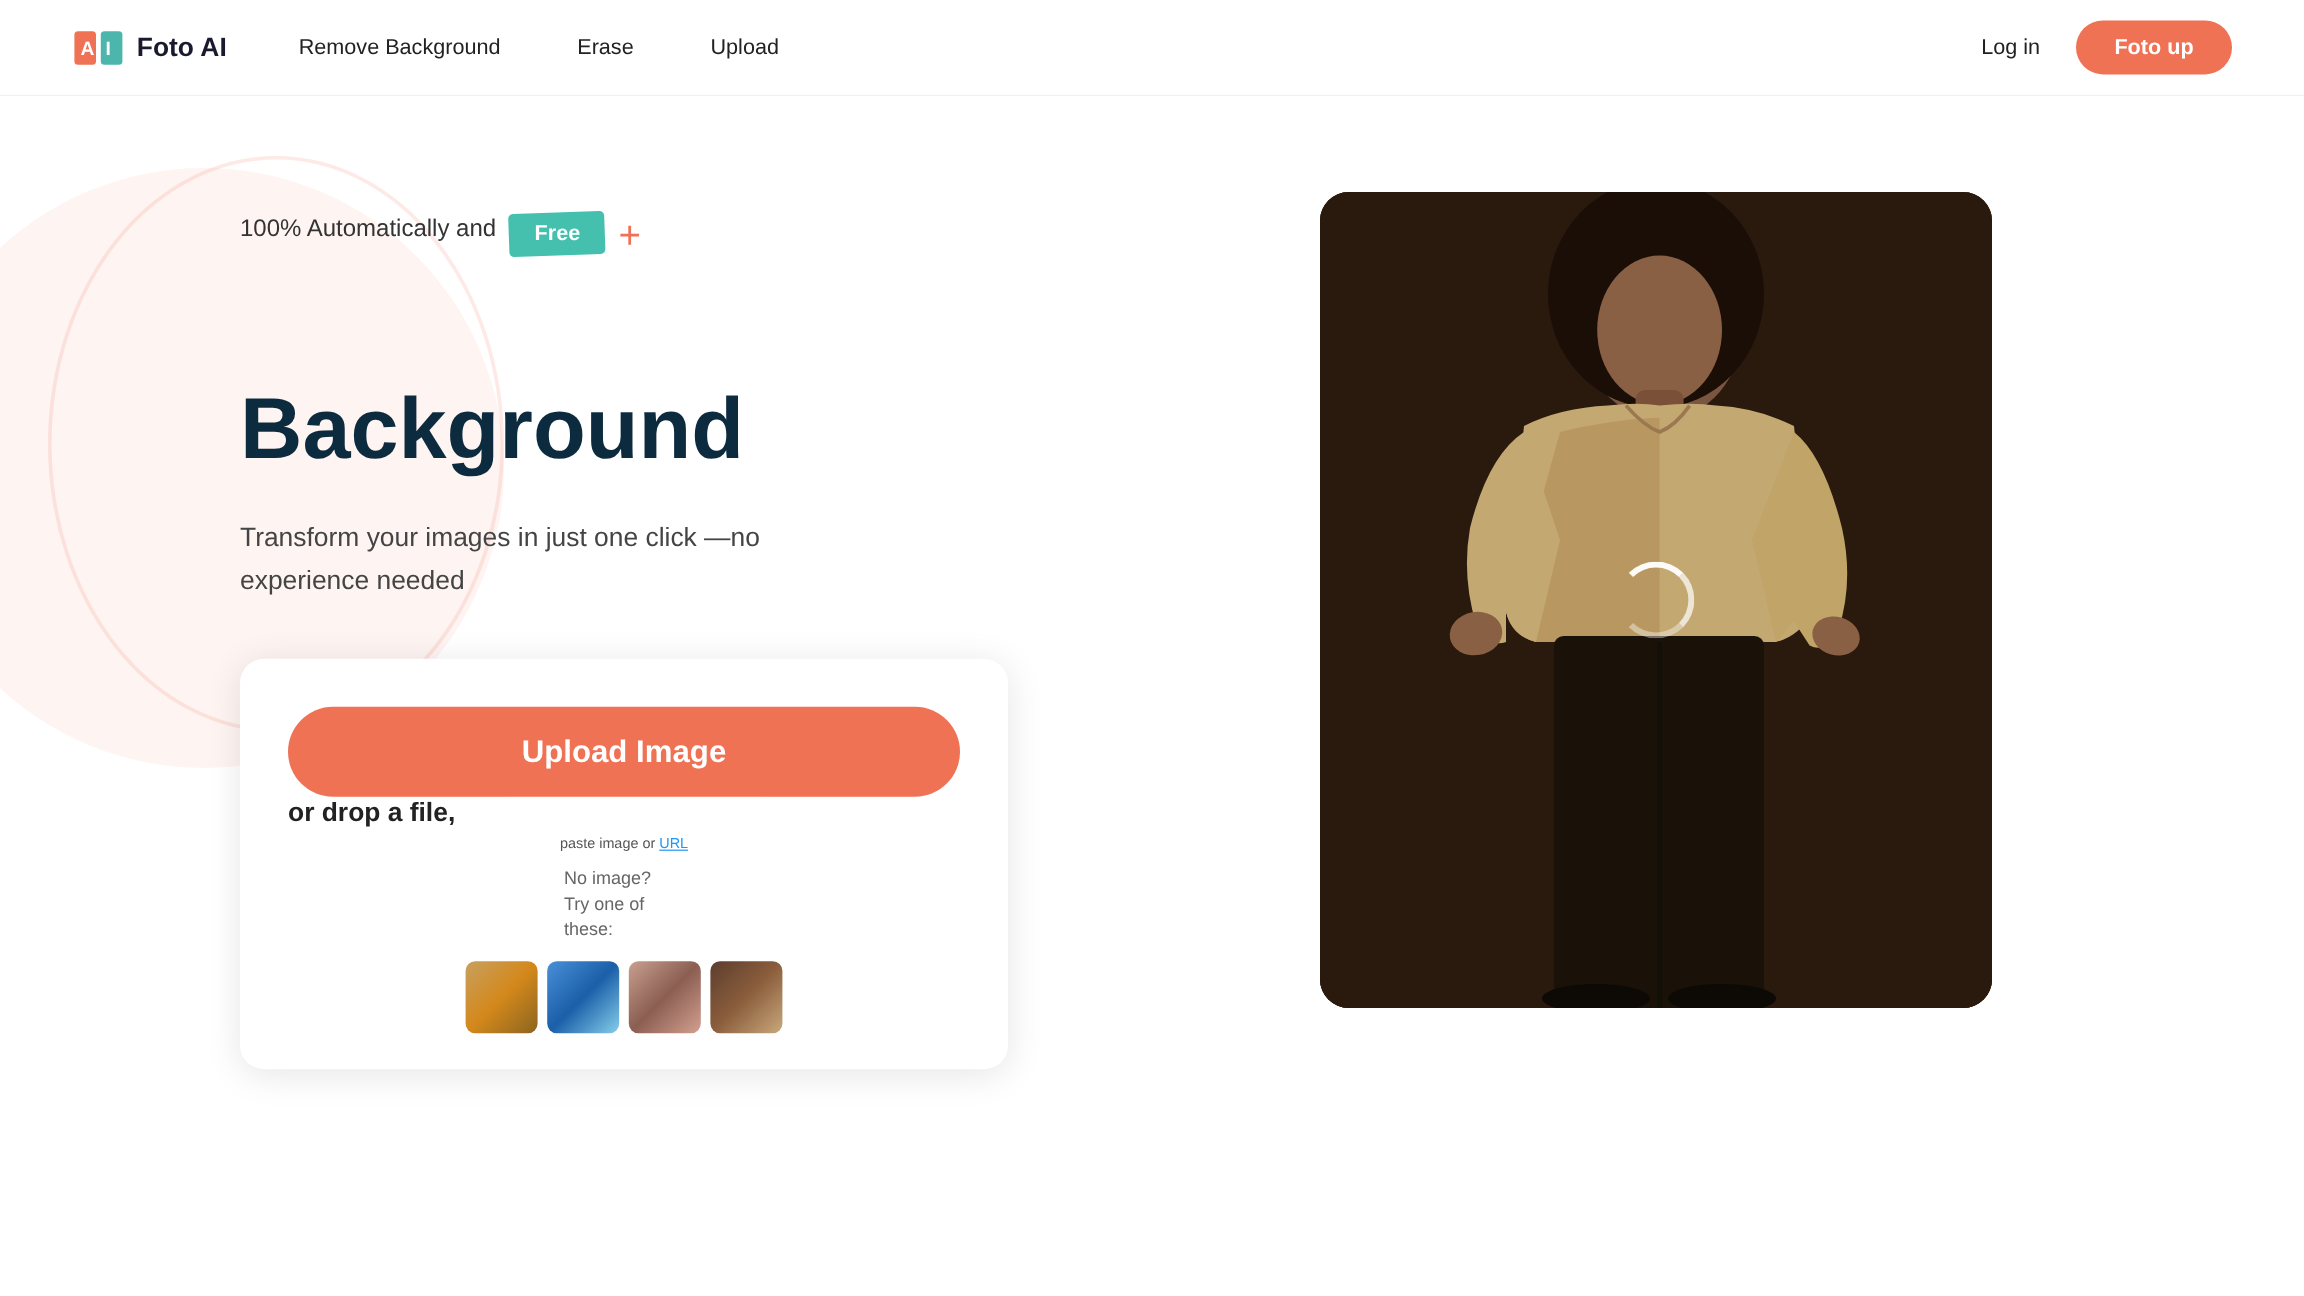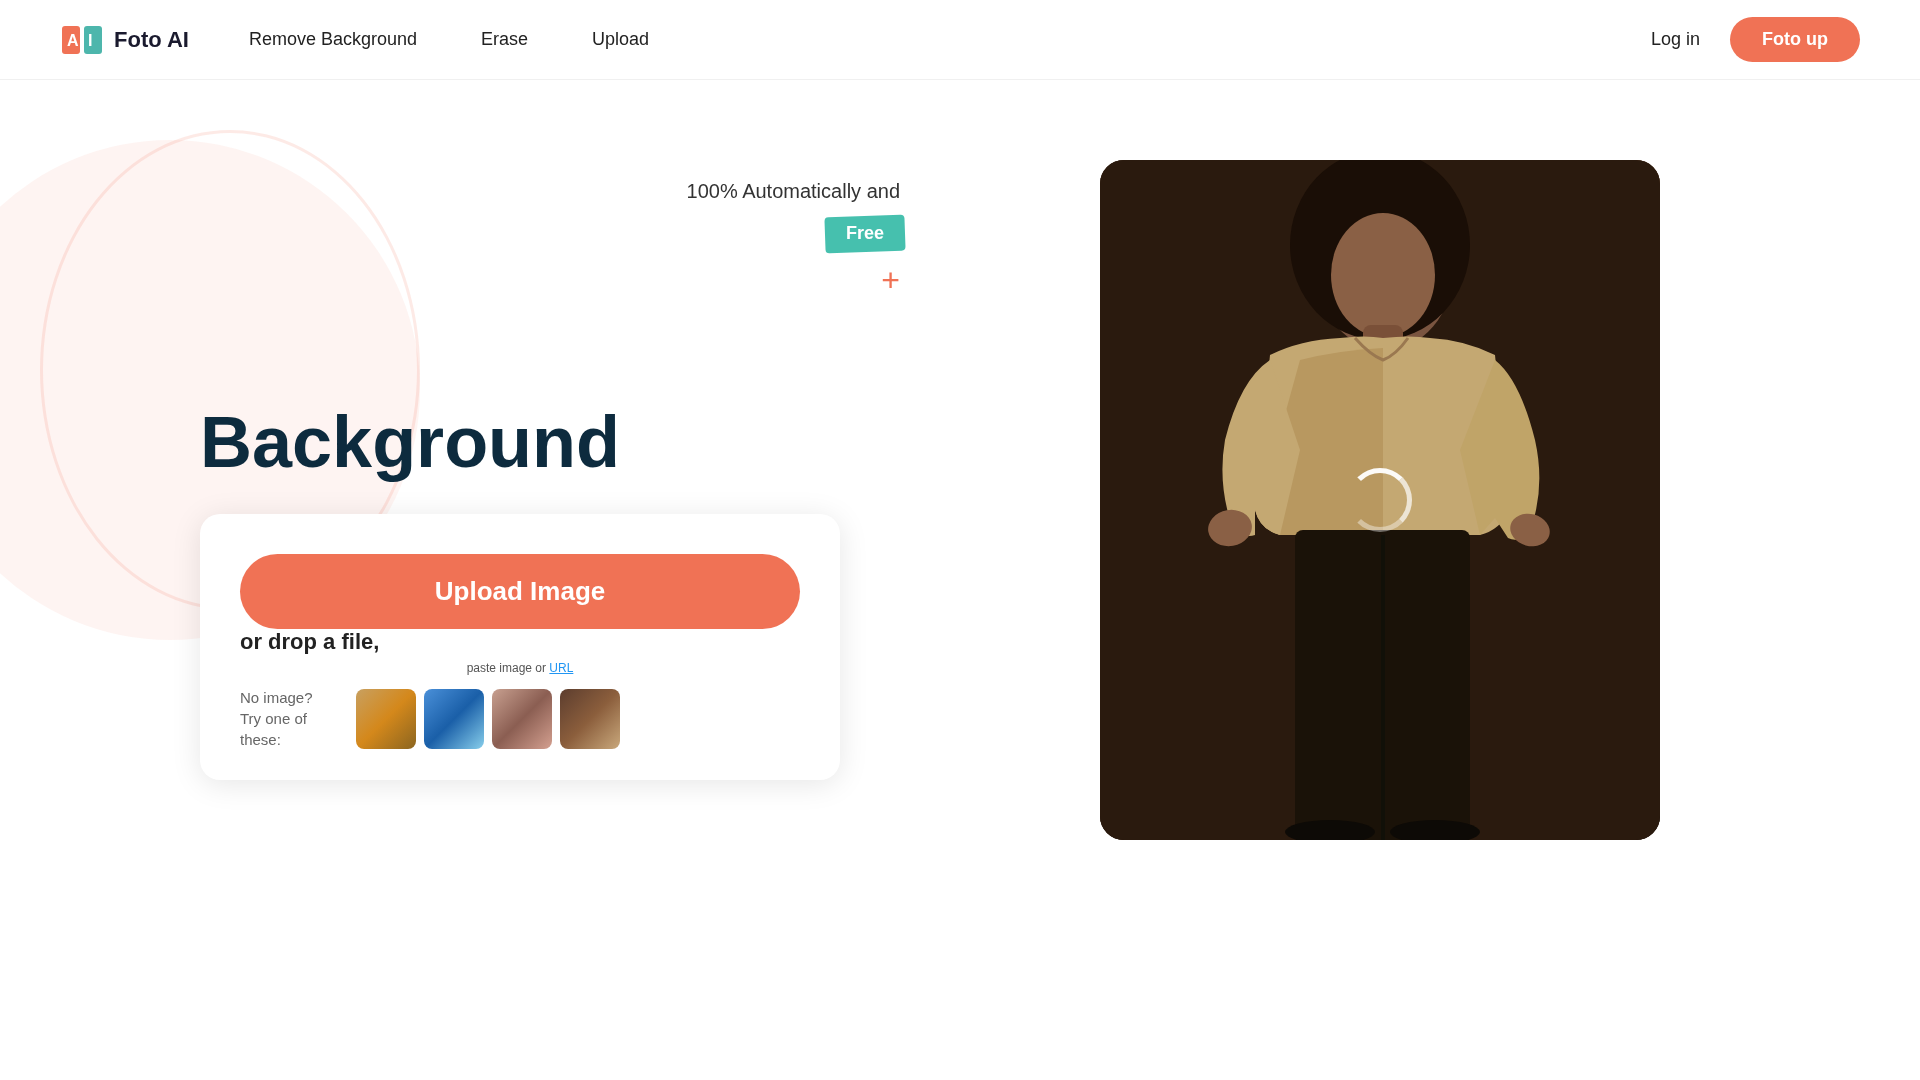--- a/index.html
+++ b/index.html
@@ -97,24 +97,23 @@
     
     .hero-left {
       flex: 0 0 700px;
       position: relative;
       z-index: 2;
       padding-top: 40px;
     }
 
     .badge-row {
       display: flex;
-      align-items: flex-end;
+      align-items: flex-start;
       gap: 16px;
       margin-bottom: 28px;
-      flex-direction: column;
     }
     .badge-auto-text {
       font-size: 20px;
       color: #333;
       font-weight: 400;
     }
     .free-badge {
       position: relative;
       display: inline-flex;
       align-items: center;
@@ -201,20 +200,21 @@
     .paste-text a {
       color: #2196f3;
       text-decoration: underline;
       cursor: pointer;
     }
 
     .sample-row {
       display: flex;
       align-items: center;
       gap: 16px;
+      flex-direction: column;
     }
 
     .sample-label {
       font-size: 15px;
       color: #666;
       flex: 0 0 auto;
       max-width: 100px;
       line-height: 1.4;
     }
 
@@ -342,20 +342,21 @@
         <span class="free-badge-text">Free</span>
       </div>
       <span class="plus-icon">+</span>
     </div>
 
     <h1 class="hero-title">
       <br>
       <span>Background</span>
     </h1>
 
+    <p class="hero-subtitle">Transform your images in just one click —no experience needed</p>
 
     <div class="upload-card">
       <button class="upload-btn">Upload Image</button>
 
       <p class="drop-text">or drop a file,</p>
       <p class="paste-text">
         <span>paste image or</span>
         <a>URL</a>
       </p>
 

